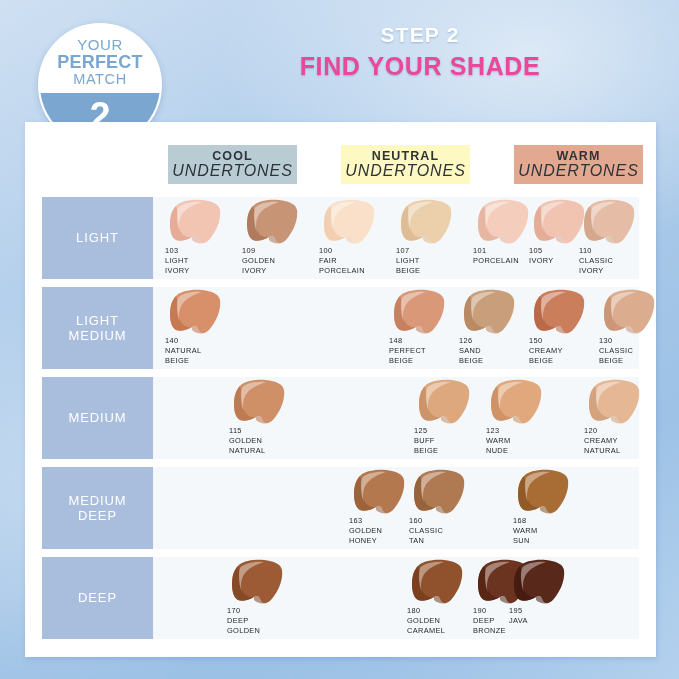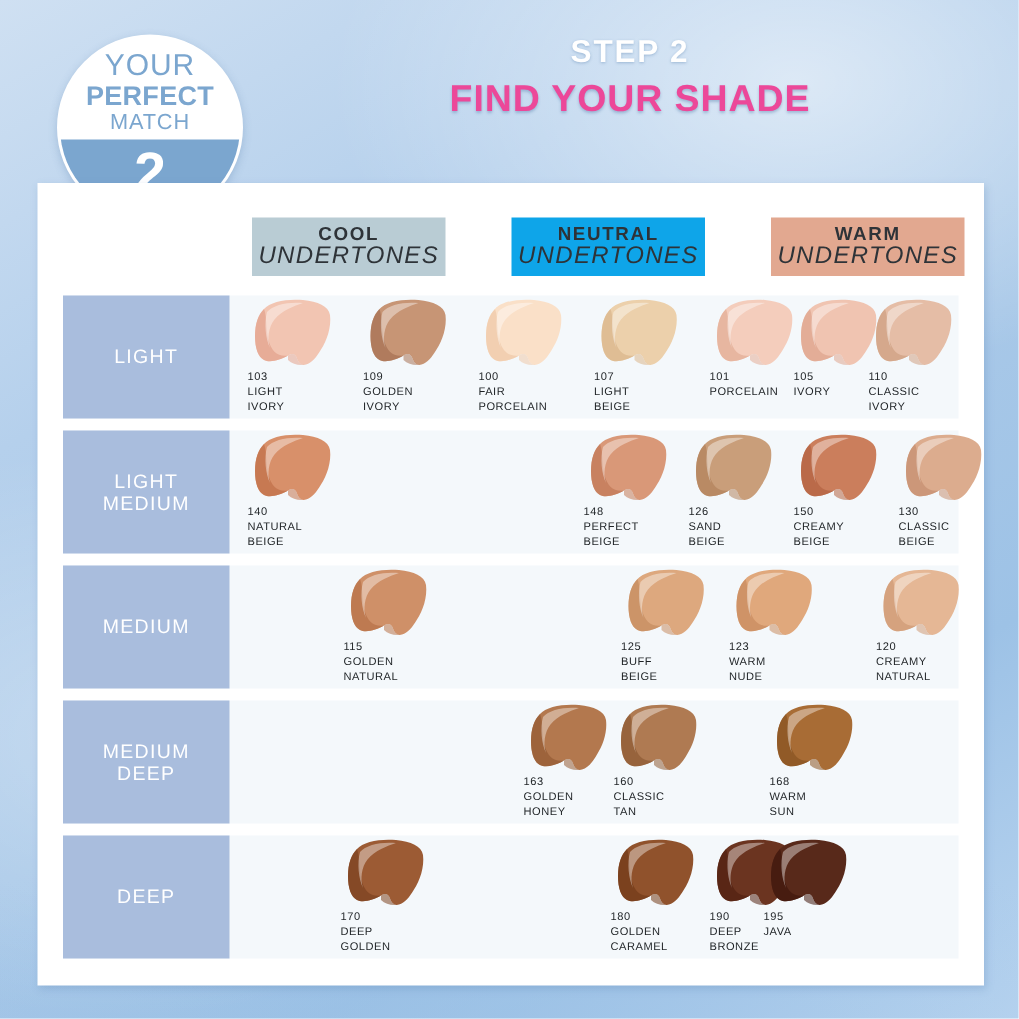--- a/index.html
+++ b/index.html
@@ -45,21 +45,21 @@
     box-shadow: 0 2px 6px rgba(80,120,165,0.30);
     overflow: hidden;
     border: 2px solid #ffffff;
   }
   .badge-top {
     position: absolute; left: 0; top: 0; width: 100%; height: 57%;
     display: flex; flex-direction: column;
     align-items: center; justify-content: center;
     color: #7ba6cf; line-height: 1.08; padding-top: 6px;
   }
-  .badge-your { font-size: 20px; letter-spacing: 0.6px; }
+  .badge-your { font-size: 15px; letter-spacing: 0.6px; }
   .badge-perfect { font-size: 18px; font-weight: bold; letter-spacing: 0.2px; }
   .badge-match { font-size: 14.5px; letter-spacing: 0.6px; }
   .badge-bottom {
     position: absolute; left: 0; bottom: 0; width: 100%; height: 43%;
     background: #7ba6cf;
     display: flex; align-items: center; justify-content: center;
     gap: 5px; padding-bottom: 6px;
   }
   .badge-num {
     color: #ffffff; font-size: 38px; font-weight: bold; line-height: 0.9;
@@ -83,21 +83,21 @@
   .col-headers { position: absolute; left: 0; top: 23px; width: 100%; height: 40px; }
   .col-head {
     position: absolute; top: 0; height: 39px;
     display: flex; flex-direction: column;
     align-items: center; justify-content: center;
     line-height: 1.04; color: #2e3338;
   }
   .col-head .ch-top { font-size: 12.5px; font-weight: bold; letter-spacing: 1.1px; }
   .col-head .ch-bot { font-size: 16px; letter-spacing: 0.9px; font-style: italic; }
   .col-cool    { left: 143px; width: 129px; background: #b9ccd4; }
-  .col-neutral { left: 316px; width: 129px; background: #0ea5e9; }
+  .col-neutral { left: 316px; width: 129px; background: #fef9c3; }
   .col-warm    { left: 489px; width: 129px; background: #e2a890; }
 
   
   .rows { position: absolute; left: 0; top: 75px; width: 100%; }
   .row { position: relative; height: 90px; }
   .row-band {
     position: absolute; left: 17px; top: 0; right: 17px; height: 82px;
     background: #f4f8fb;
   }
   .row-label {

